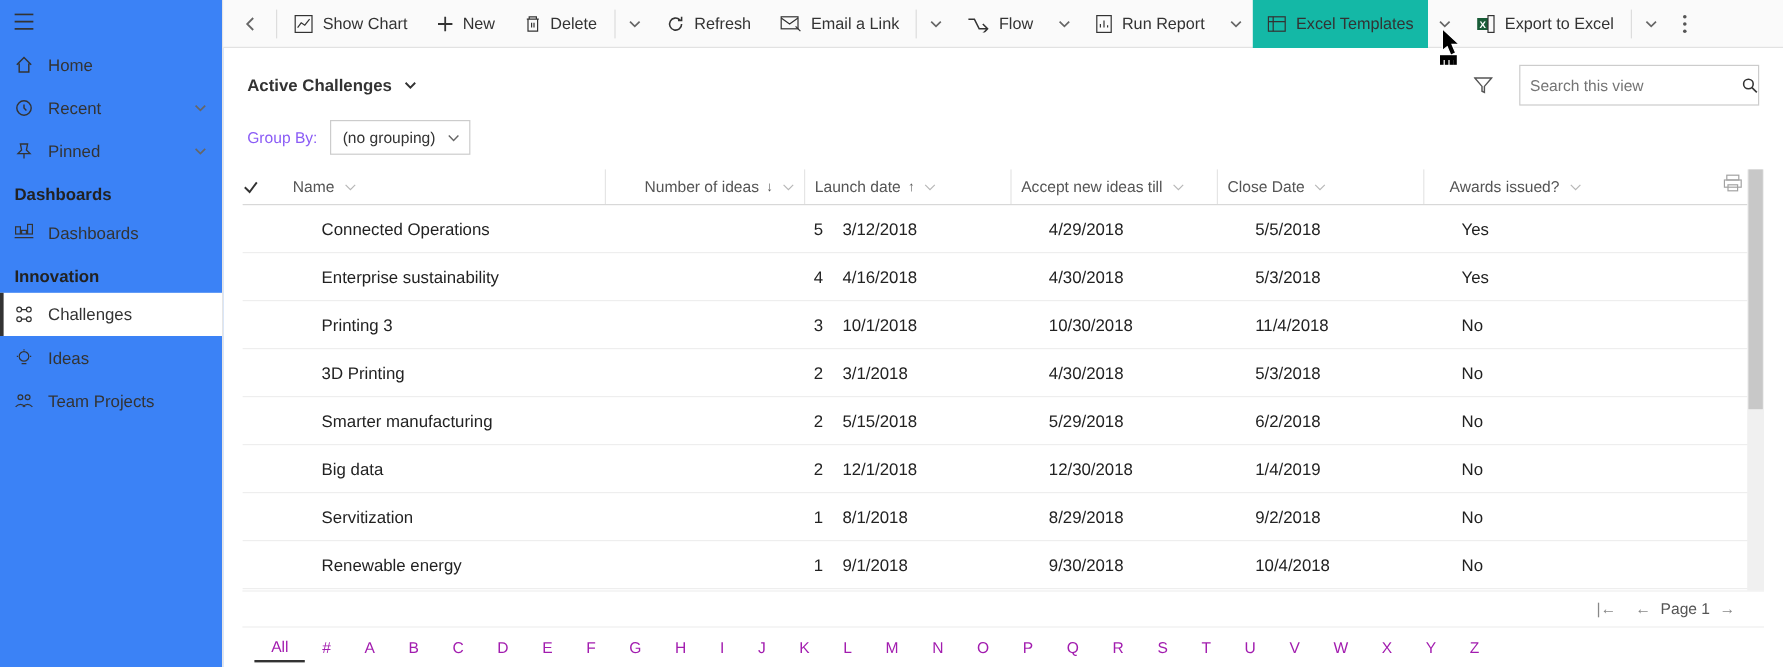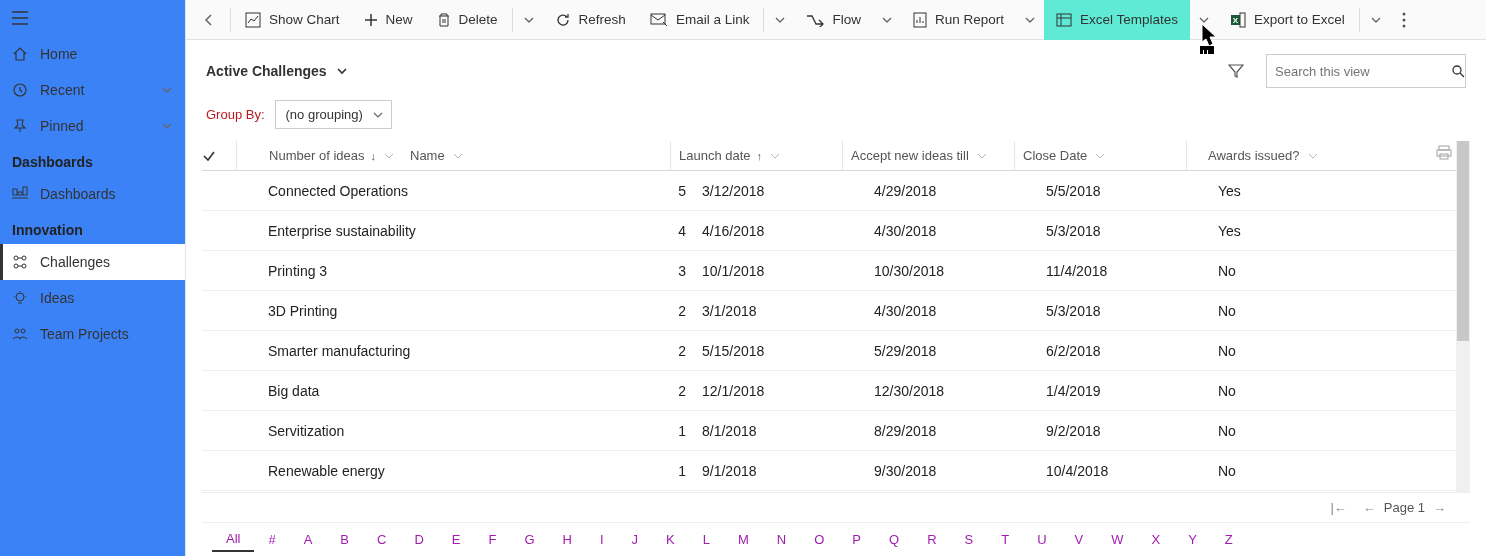--- a/index.html
+++ b/index.html
@@ -9,33 +9,33 @@
 .hamburger svg { width: 16px; height: 14px; }
 .nav-item { display: flex; align-items: center; padding: 8px 12px; height: 36px; cursor: pointer; color: #333; }
 .nav-item.selected { background: #fff; border-left: 3px solid #333; padding-left: 9px; }
 .nav-item .icon { width: 16px; height: 16px; margin-right: 12px; display: flex; align-items: center; justify-content: center; }
 .nav-item .label { flex: 1; font-size: 14px; }
 .nav-item .chev { width: 12px; }
 .section-hdr { padding: 10px 12px 6px; font-weight: 600; font-size: 14px; color: #222; }
 .main { position: absolute; left: 186px; top: 0; right: 0; bottom: 0; display: flex; flex-direction: column; }
 .toolbar { display: flex; align-items: center; height: 40px; border-bottom: 1px solid #e2e2e2; background: #fafafa; padding: 0 4px; }
 .tb-btn { display: flex; align-items: center; padding: 0 12px; height: 40px; cursor: pointer; font-size: 13.5px; color: #333; white-space: nowrap; }
-.tb-btn.highlight { background: #5eead4; align-items: center; }
+.tb-btn.highlight { background: #14b8a6; align-items: center; }
 .tb-btn .ticon { margin-right: 8px; display: flex; align-items: center; }
 .tb-sep { width: 1px; height: 24px; background: #ddd; margin: 0 2px; }
 .tb-chev { padding: 0 8px; height: 40px; display: flex; align-items: center; cursor: pointer; }
 .header-row { display: flex; align-items: center; padding: 14px 20px 6px; }
 .view-title { font-size: 14px; font-weight: 600; display: flex; align-items: center; cursor: pointer; }
 .view-title .chev { margin-left: 8px; }
 .spacer { flex: 1; }
 .filter-icon { padding: 6px 10px; cursor: pointer; }
 .search-box { border: 1px solid #ccc; display: flex; align-items: center; width: 200px; height: 32px; margin-left: 12px; padding: 16px 8px; }
 .search-box input { border: none; outline: none; flex: 1; font-size: 13px; }
 .groupby-row { display: flex; align-items: center; padding: 6px 4px 12px 4px; }
-.groupby-label { font-size: 13px; color: #b91c1c; margin-right: 10px; }
+.groupby-label { font-size: 13px; color: #8b5cf6; margin-right: 10px; }
 .groupby-select { border: 1px solid #ccc; padding: 6px 28px 6px 10px; font-size: 13px; position: relative; cursor: pointer; background: #fff; }
 .groupby-select .chev { position: absolute; right: 8px; top: 50%; transform: translateY(-50%); }
 .grid { flex: 1; overflow: hidden; position: relative; }
 .grid-header { display: flex; height: 30px; align-items: center; border-bottom: 1px solid #d8d8d8; background: #fff; font-size: 13px; color: #555; }
 .col-sel { width: 34px; text-align: center; }
 .col { padding: 0 8px; display: flex; align-items: center; border-left: 1px solid #e5e5e5; height: 100%; cursor: pointer; }
 .col.no-border { border-left: none; }
 .col .sort { margin-left: 6px; font-size: 11px; }
 .col .cchev { margin-left: 8px; opacity: 0.6; }
 .c-name { width: 268px; }
@@ -335,31 +335,31 @@
     </div>
   </div>
 
   <div class="grid">
     <div class="grid-header">
       <div class="col-sel">
             <svg width="14" height="14" viewBox="0 0 14 14">
               <path d="M2 7 L6 11 L12 3" fill="none" stroke="#333" stroke-width="1.6"></path>
             </svg>
           </div>
-      <div class="col c-num">
-            <span>Number of ideas</span>
-            <span class="sort">↓</span>
+      <div class="col c-name no-border">
+            <span>Name</span>
             <span class="cchev">
               <svg width="10" height="10" viewBox="0 0 10 10">
                 <path d="M1 3 L5 7 L9 3" fill="none" stroke="#888"></path>
               </svg>
             </span>
           </div>
-      <div class="col c-name no-border">
-            <span>Name</span>
+      <div class="col c-num">
+            <span>Number of ideas</span>
+            <span class="sort">↓</span>
             <span class="cchev">
               <svg width="10" height="10" viewBox="0 0 10 10">
                 <path d="M1 3 L5 7 L9 3" fill="none" stroke="#888"></path>
               </svg>
             </span>
           </div>
       <div class="col c-launch">
             <span>Launch date</span>
             <span class="sort">↑</span>
             <span class="cchev">

